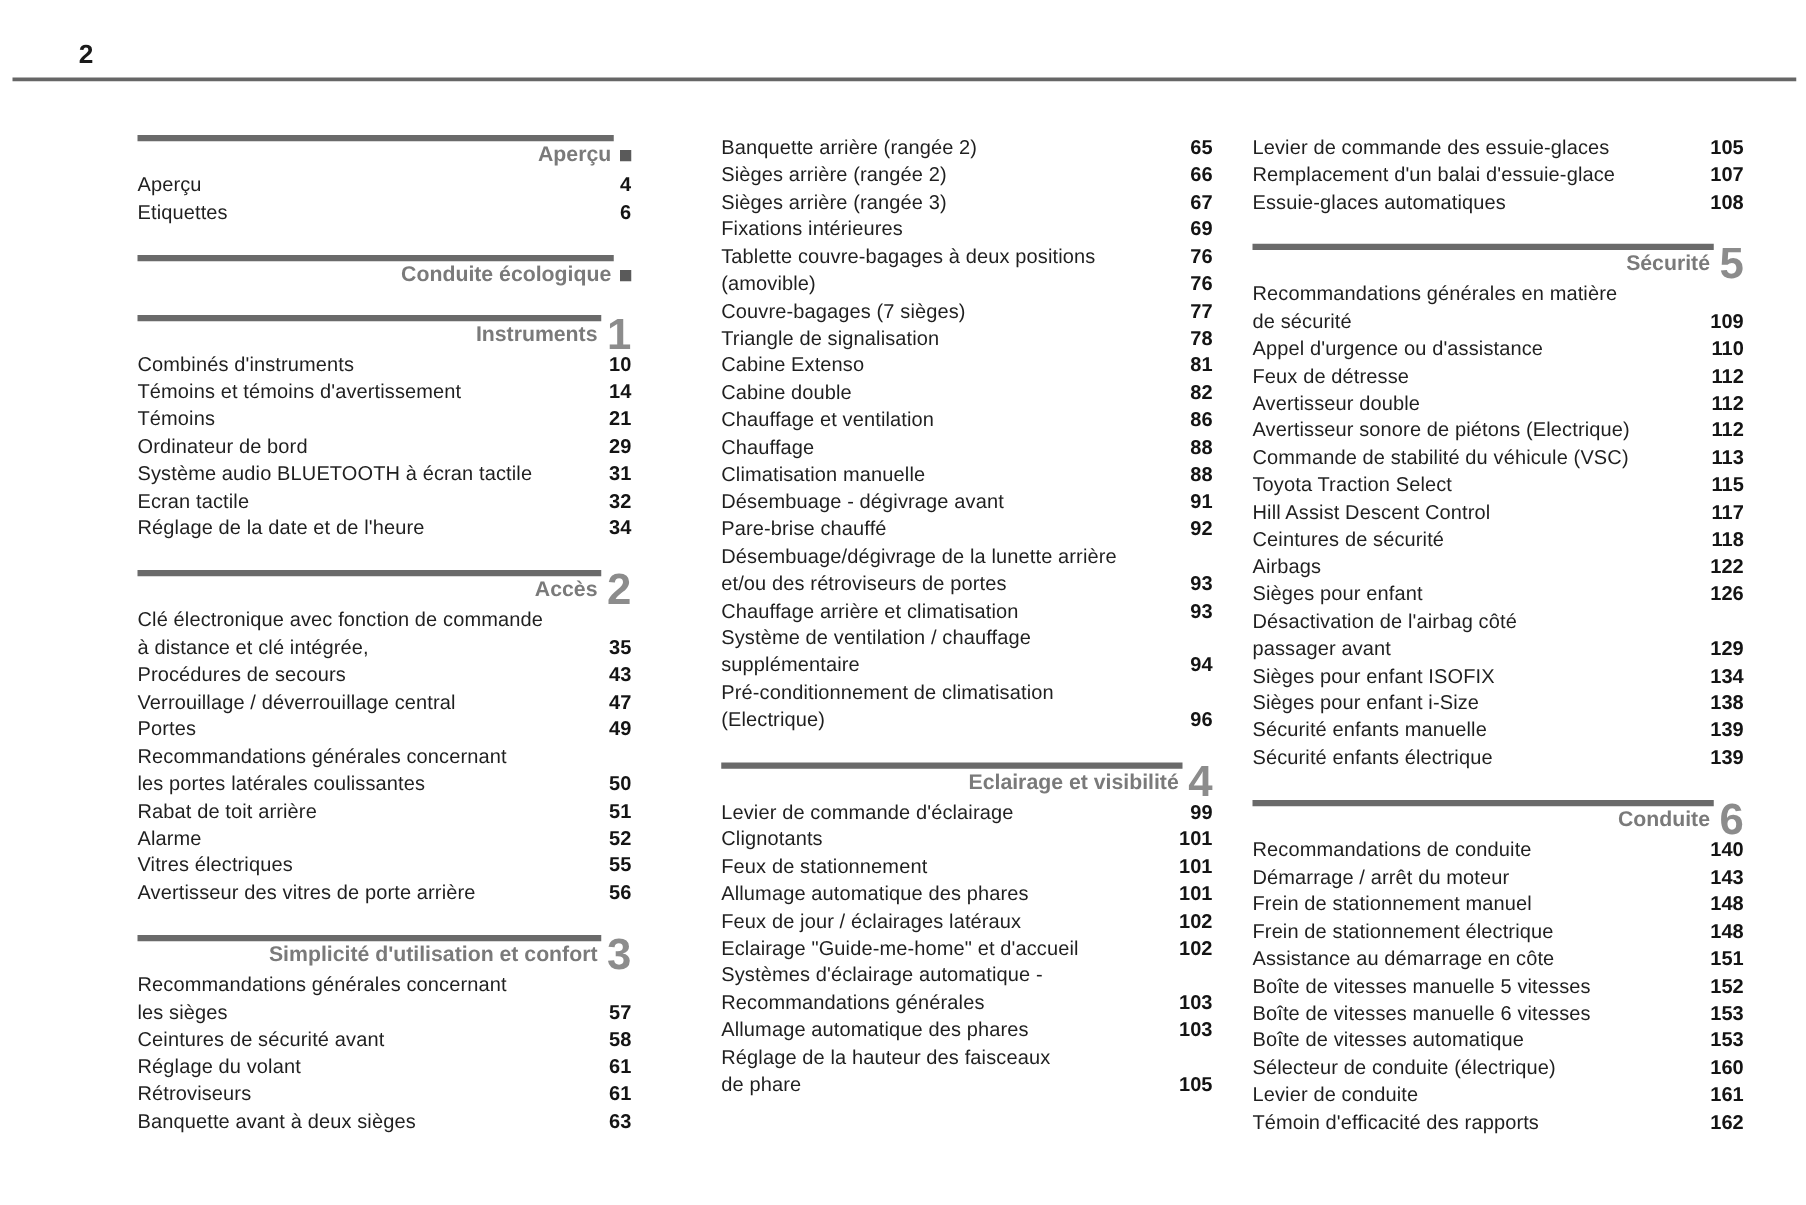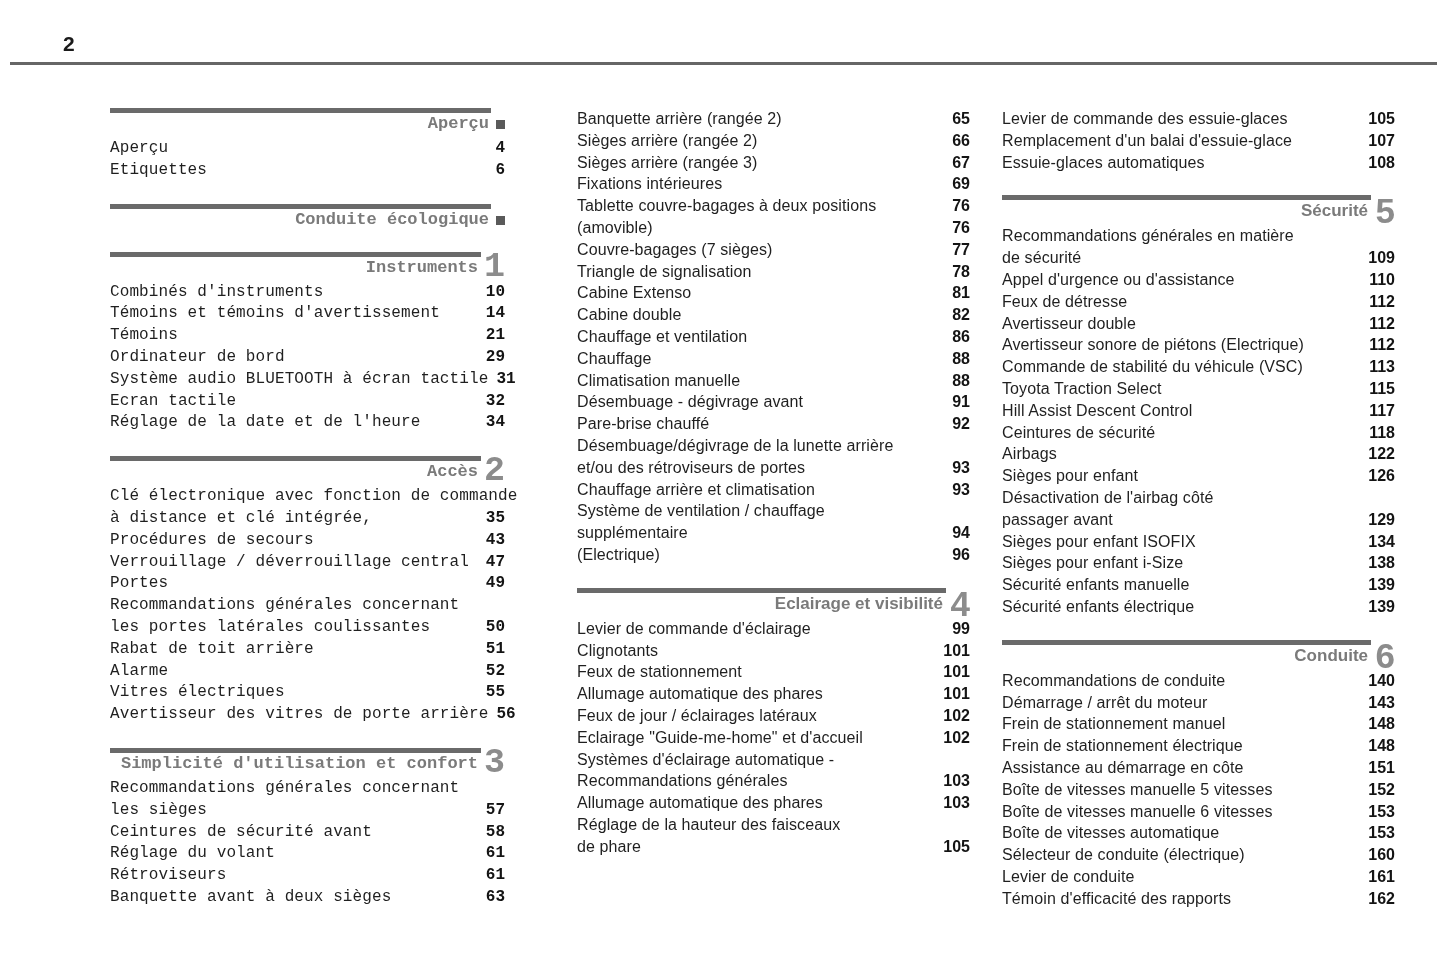--- a/index.html
+++ b/index.html
@@ -13,21 +13,21 @@
   }
   #page-num {
     position:absolute; left:63px; top:32px;
     font-size:21px; font-weight:bold; color:#1a1a1a;
   }
   #top-rule {
     position:absolute; left:10px; top:62px;
     width:1427px; height:3px; background:#666666;
   }
   .col { position:absolute; top:108px; }
-  #col-1 { left:110px; width:395px;font-family:Liberation Mono, monospace; }
+  #col-1 { left:110px; width:395px; }
   #col-2 { left:537px; width:393px;margin-left:40px; }
   #col-3 { left:962px; width:393px;margin-left:40px; }
 
   .section:not(:first-child) { margin-top:22px; }
 
   .sec-head { position:relative; margin-bottom:4px; }
   .sec-head .bar { height:5px; background:#6a6a6a; }
   .sec-head.numbered .bar { margin-right:24px; }
   .sec-head.squared  .bar { margin-right:14px; }
   .sec-head .title {
@@ -276,20 +276,24 @@
         </div>
         <div class="row">
           <span class="t">Système de ventilation / chauffage</span>
           <span class="p"></span>
         </div>
         <div class="row">
           <span class="t">supplémentaire</span>
           <span class="p">94</span>
         </div>
         <div class="row">
+          <span class="t">Pré-conditionnement de climatisation</span>
+          <span class="p"></span>
+        </div>
+        <div class="row">
           <span class="t">(Electrique)</span>
           <span class="p">96</span>
         </div>
       </div>
       <div class="section">
         <div class="sec-head numbered">
           <div class="bar"></div>
           <div class="title">Eclairage et visibilité</div>
           <div class="num">4</div>
         </div>

